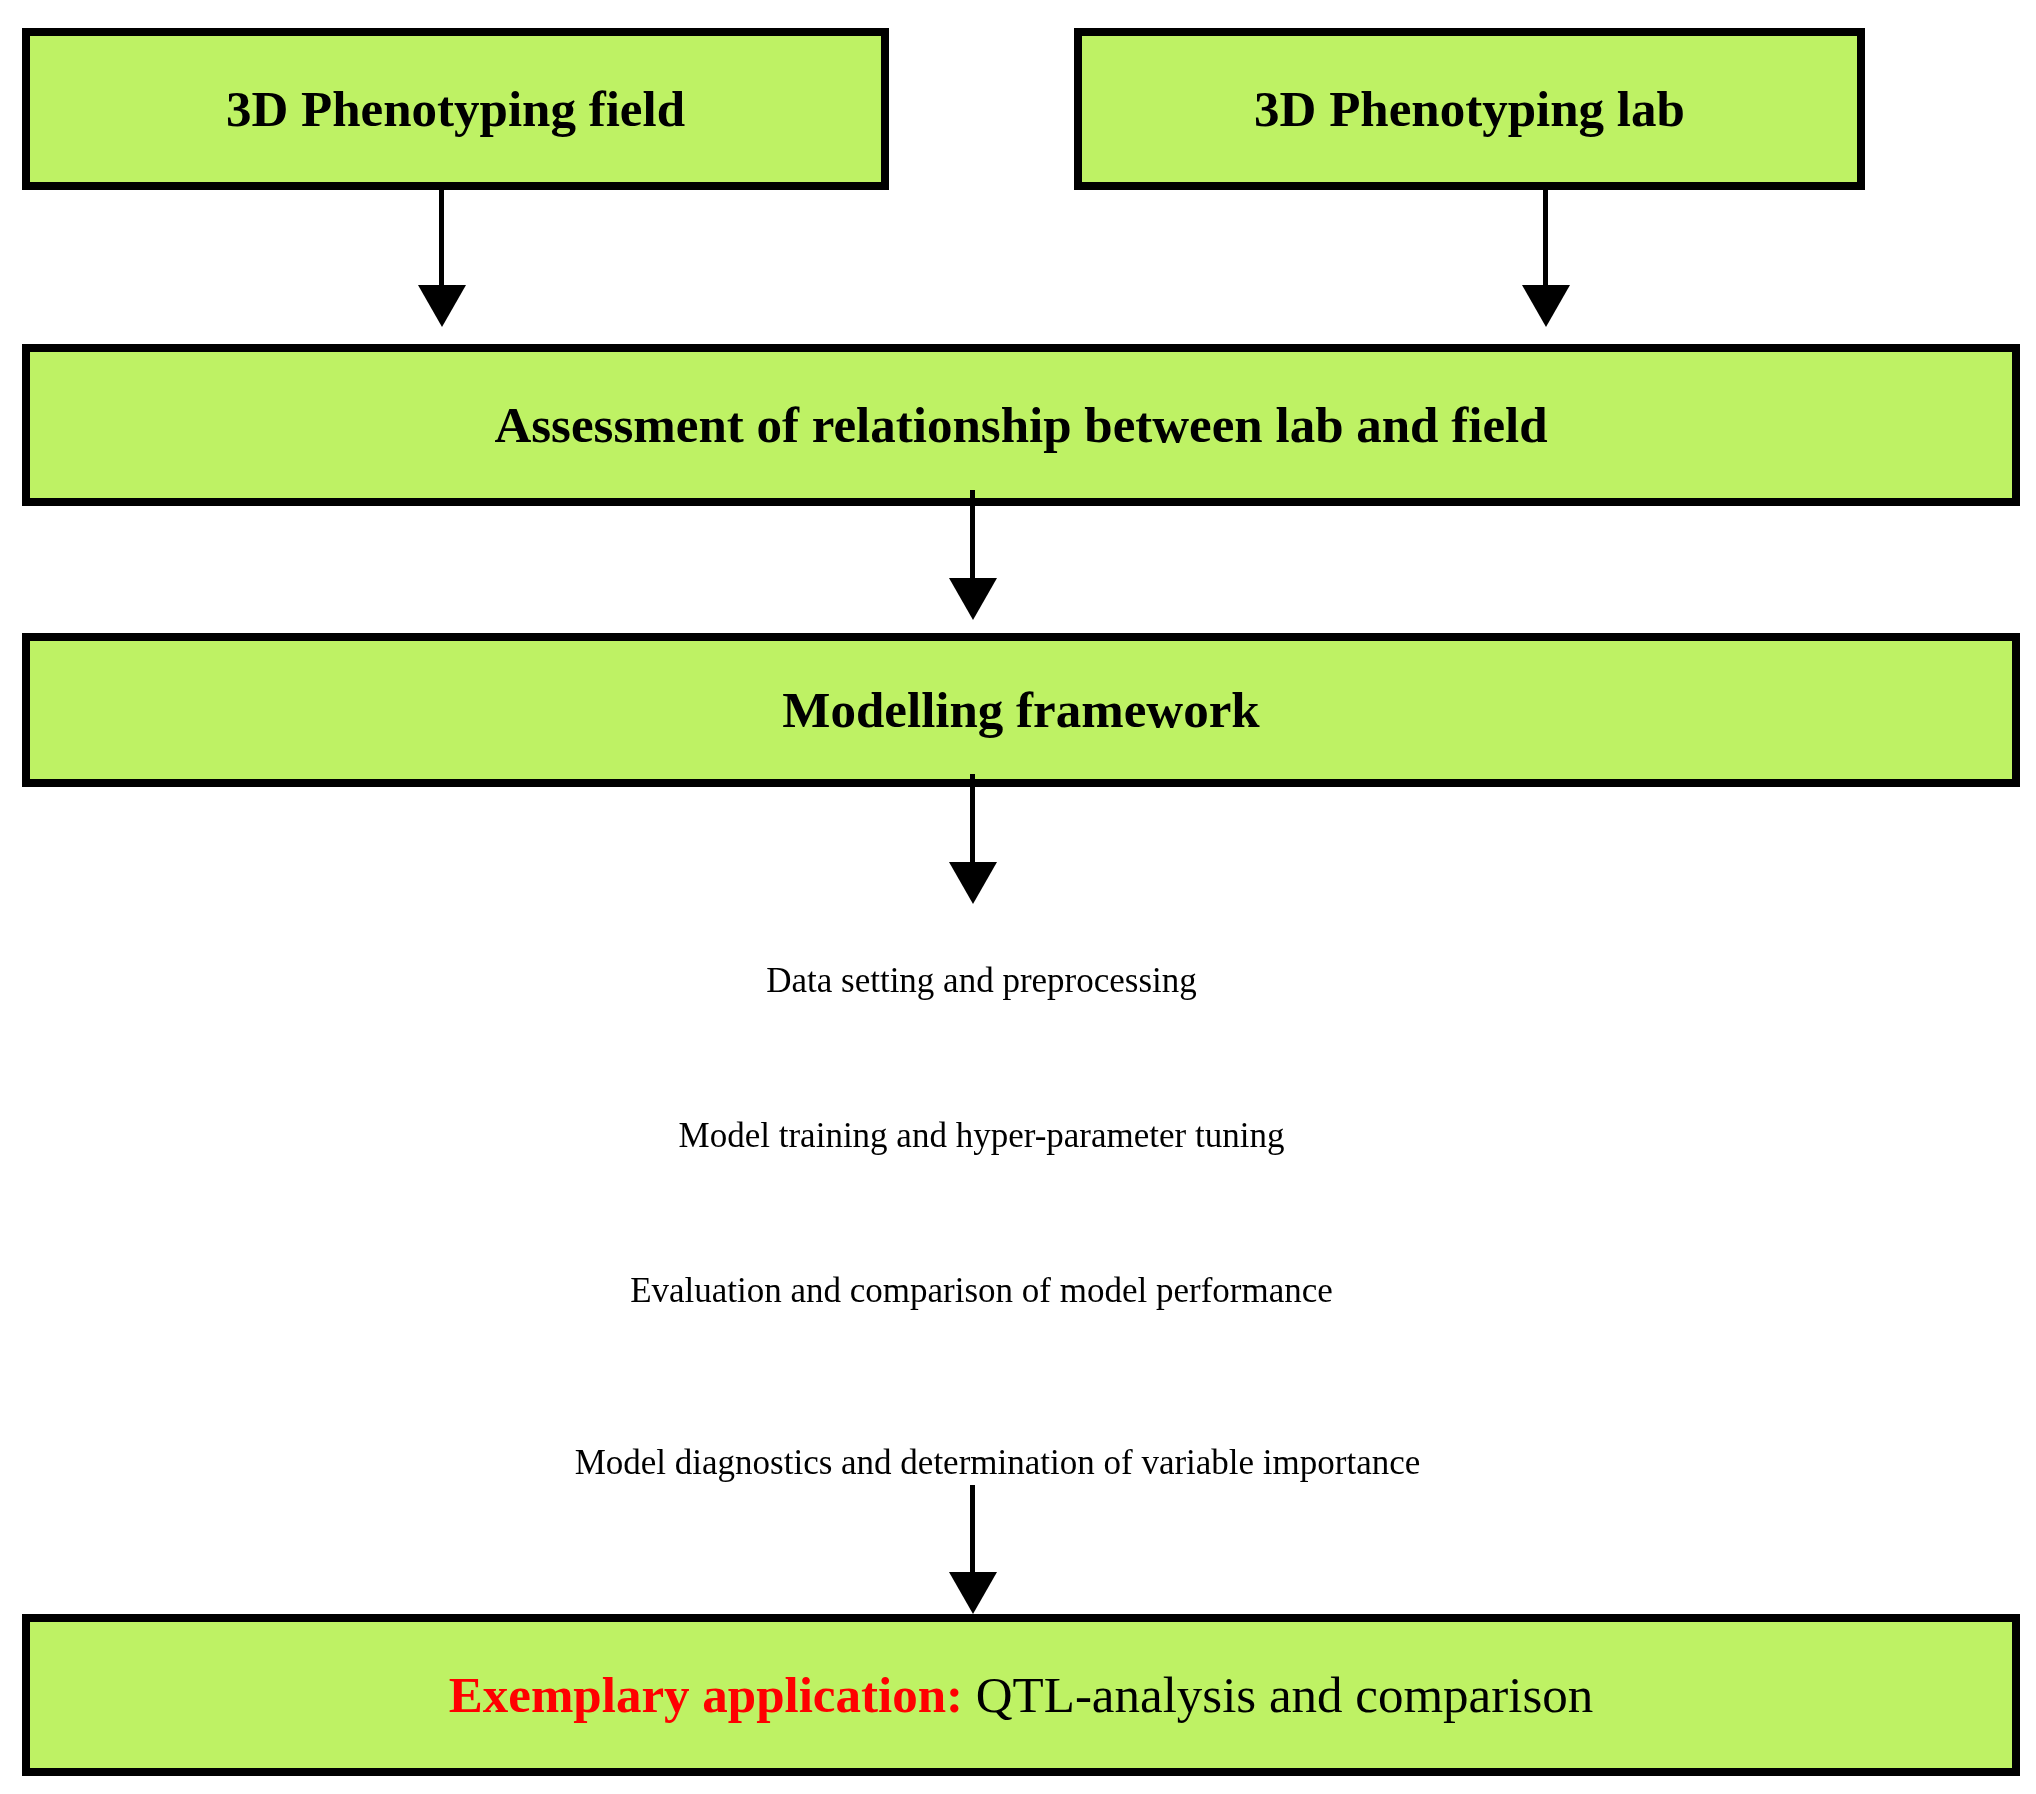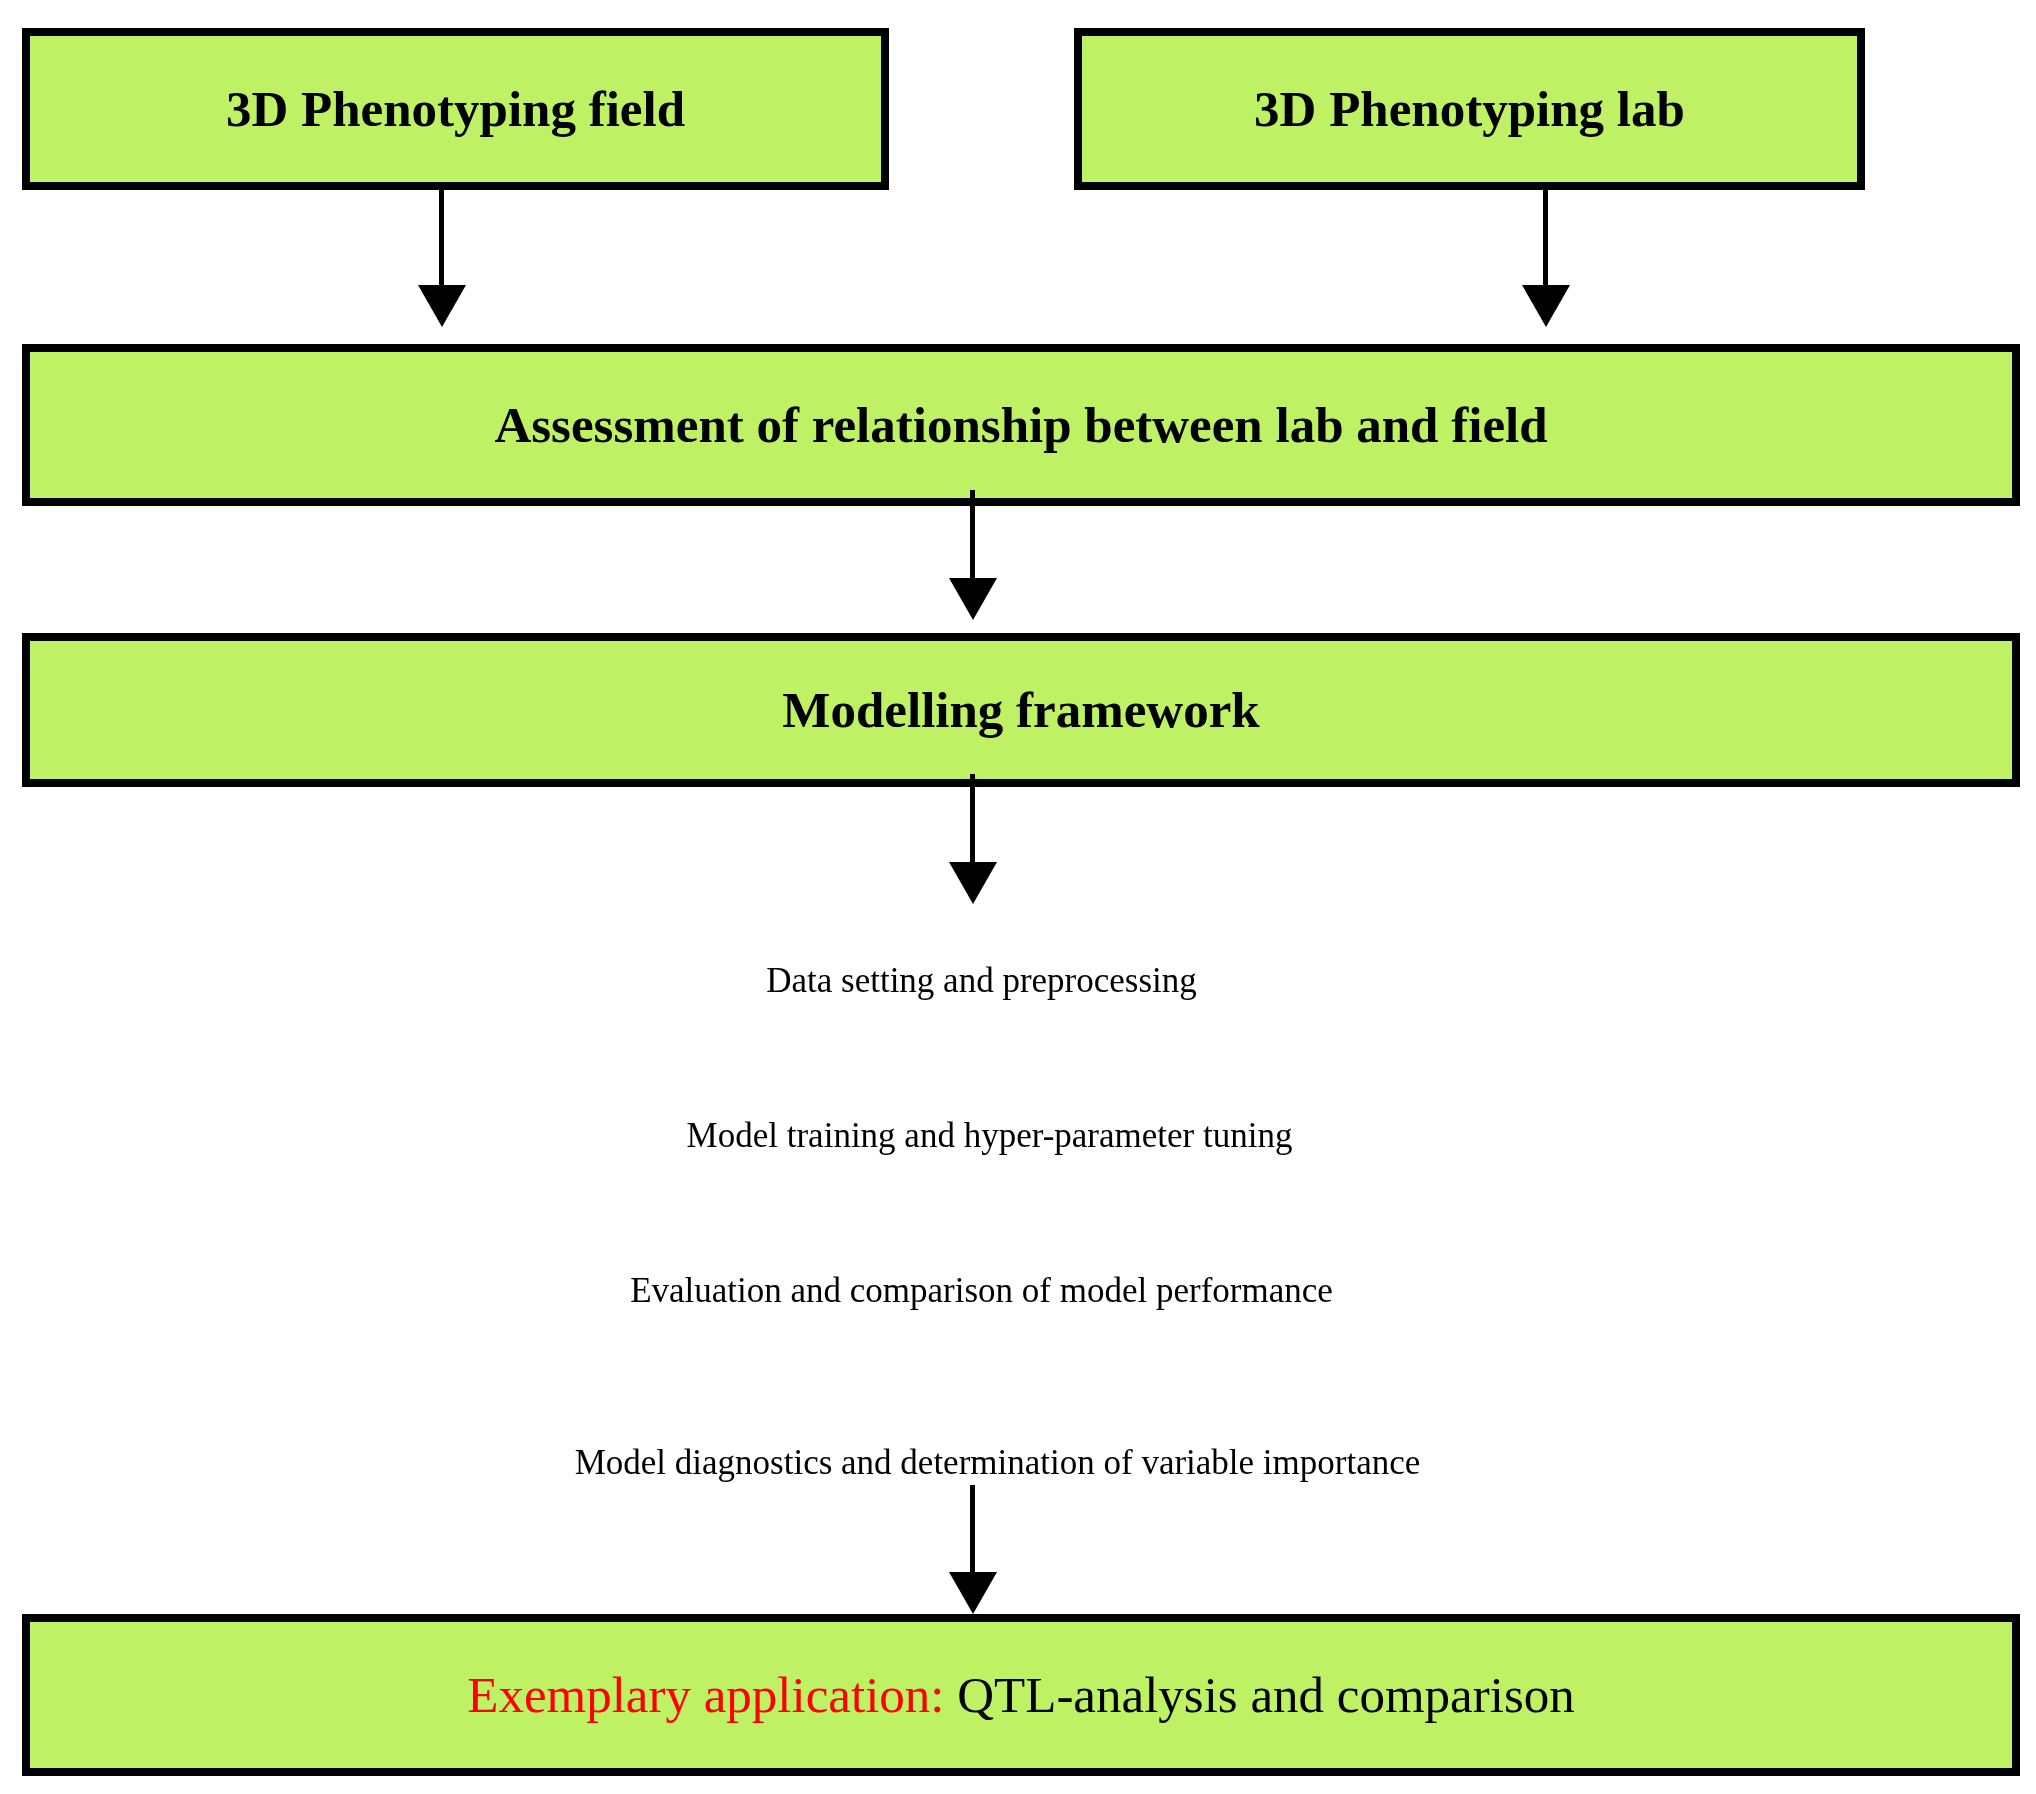--- a/index.html
+++ b/index.html
@@ -64,25 +64,25 @@
     position: absolute;
     left: 0;
     width: 1963px;
     text-align: center;
     font-size: 35px;
     font-weight: normal;
     line-height: 61px;
     color: #000000;
   }
   .step-1 { top: 950px; }
-  .step-2 { top: 1105px; margin-left: 8px; }
+  .step-2 { top: 1105px; }
   .step-3 { top: 1260px; }
   .step-4 { top: 1432px; margin-left: 16px; }
 
-  .final-highlight { font-weight: normal; }
+  .final-highlight { font-weight: bold; }
   .final-rest      { font-weight: normal; }
 </style>
 </head>
 <body>
 
 <div class="canvas">
 
   <div class="box box-field">
     <span>3D Phenotyping field</span>
   </div>

